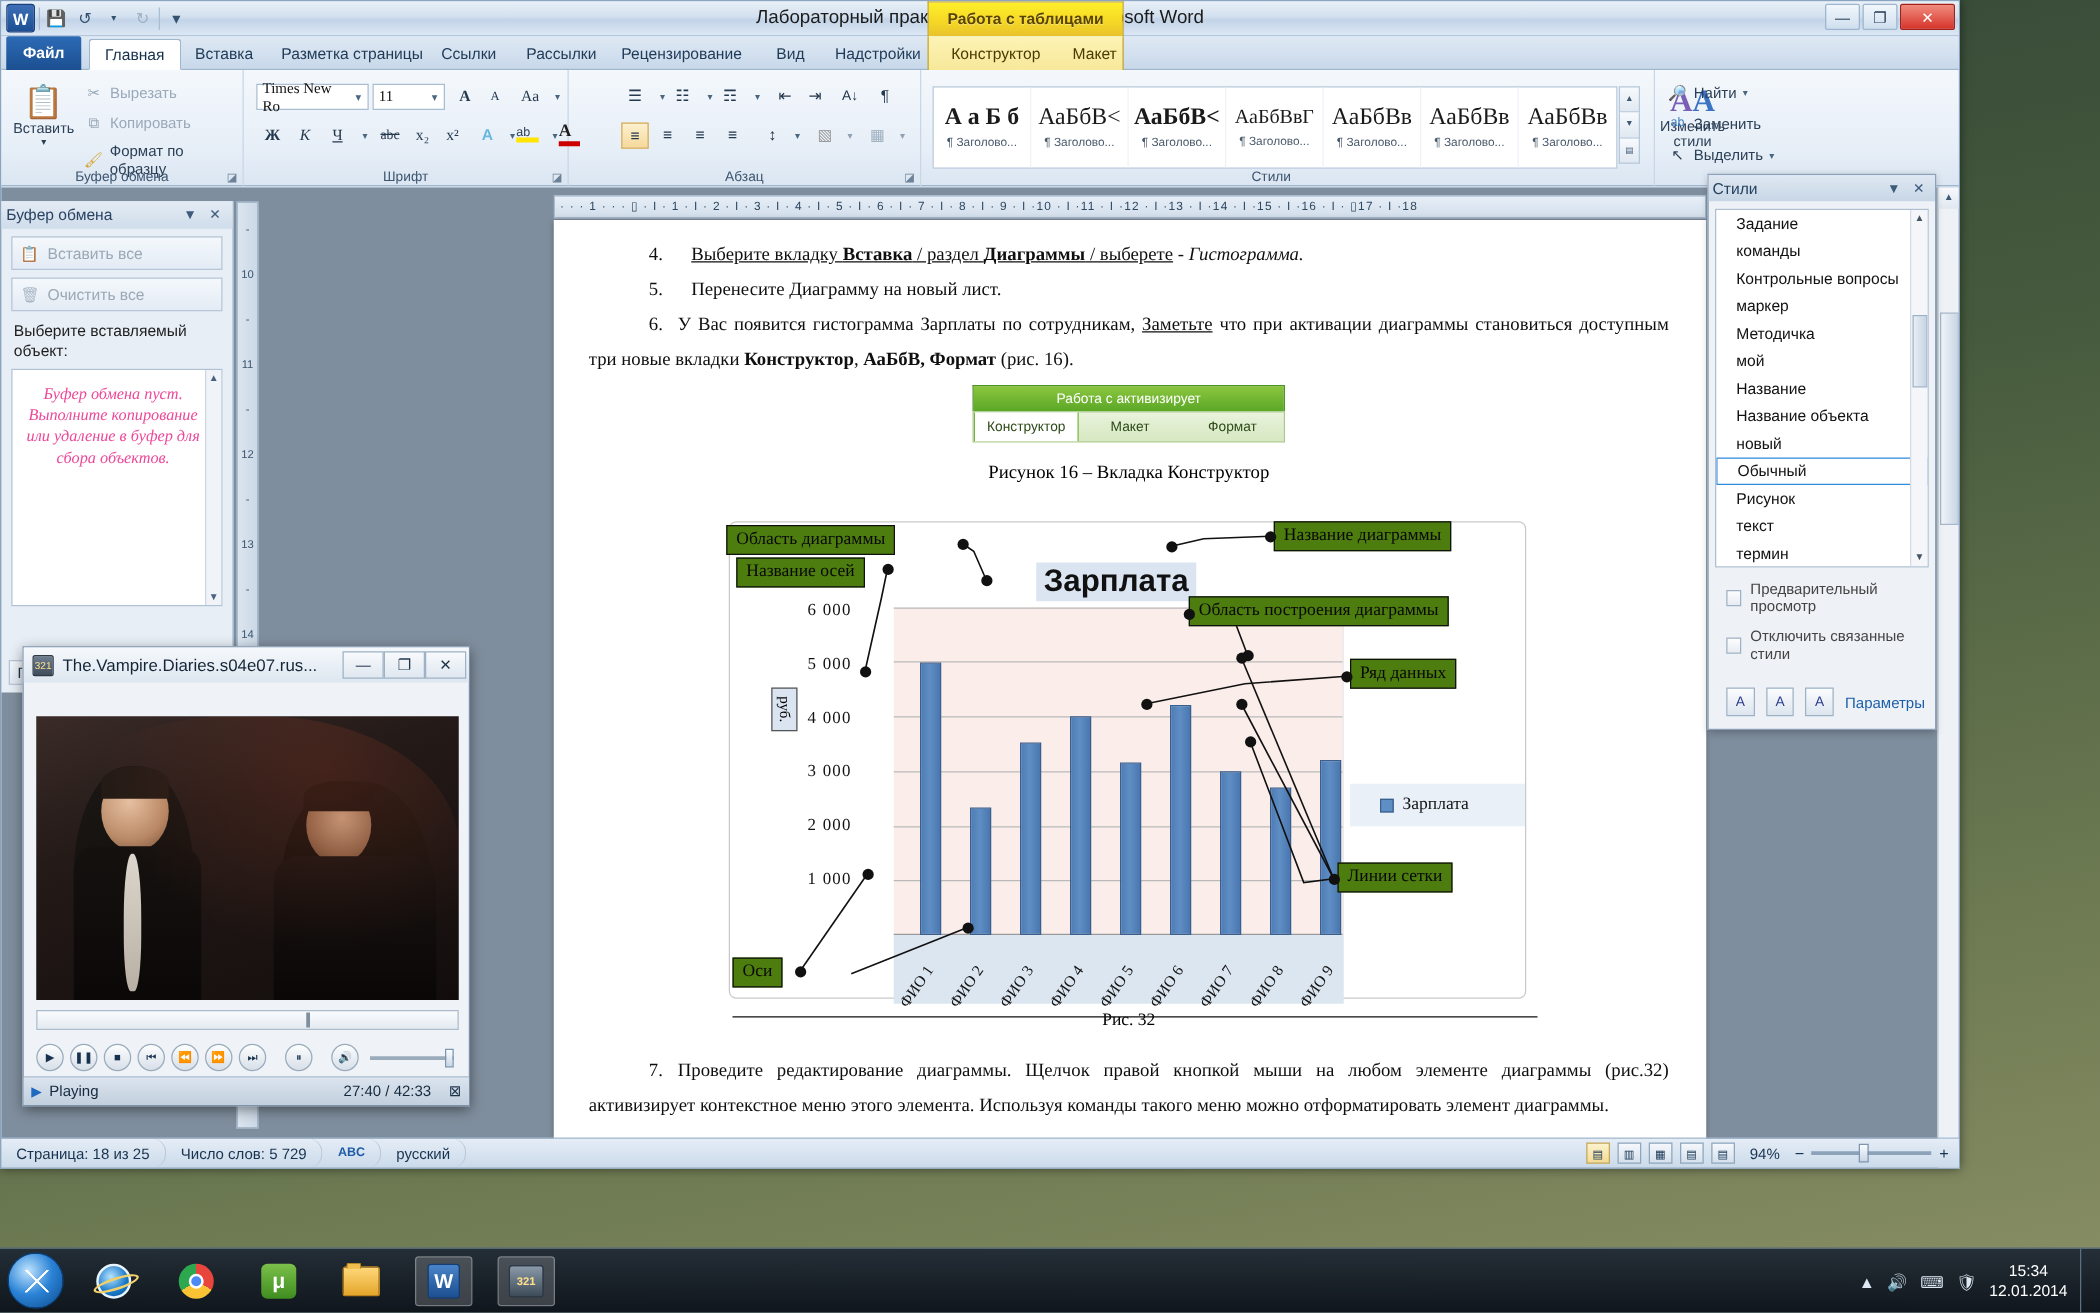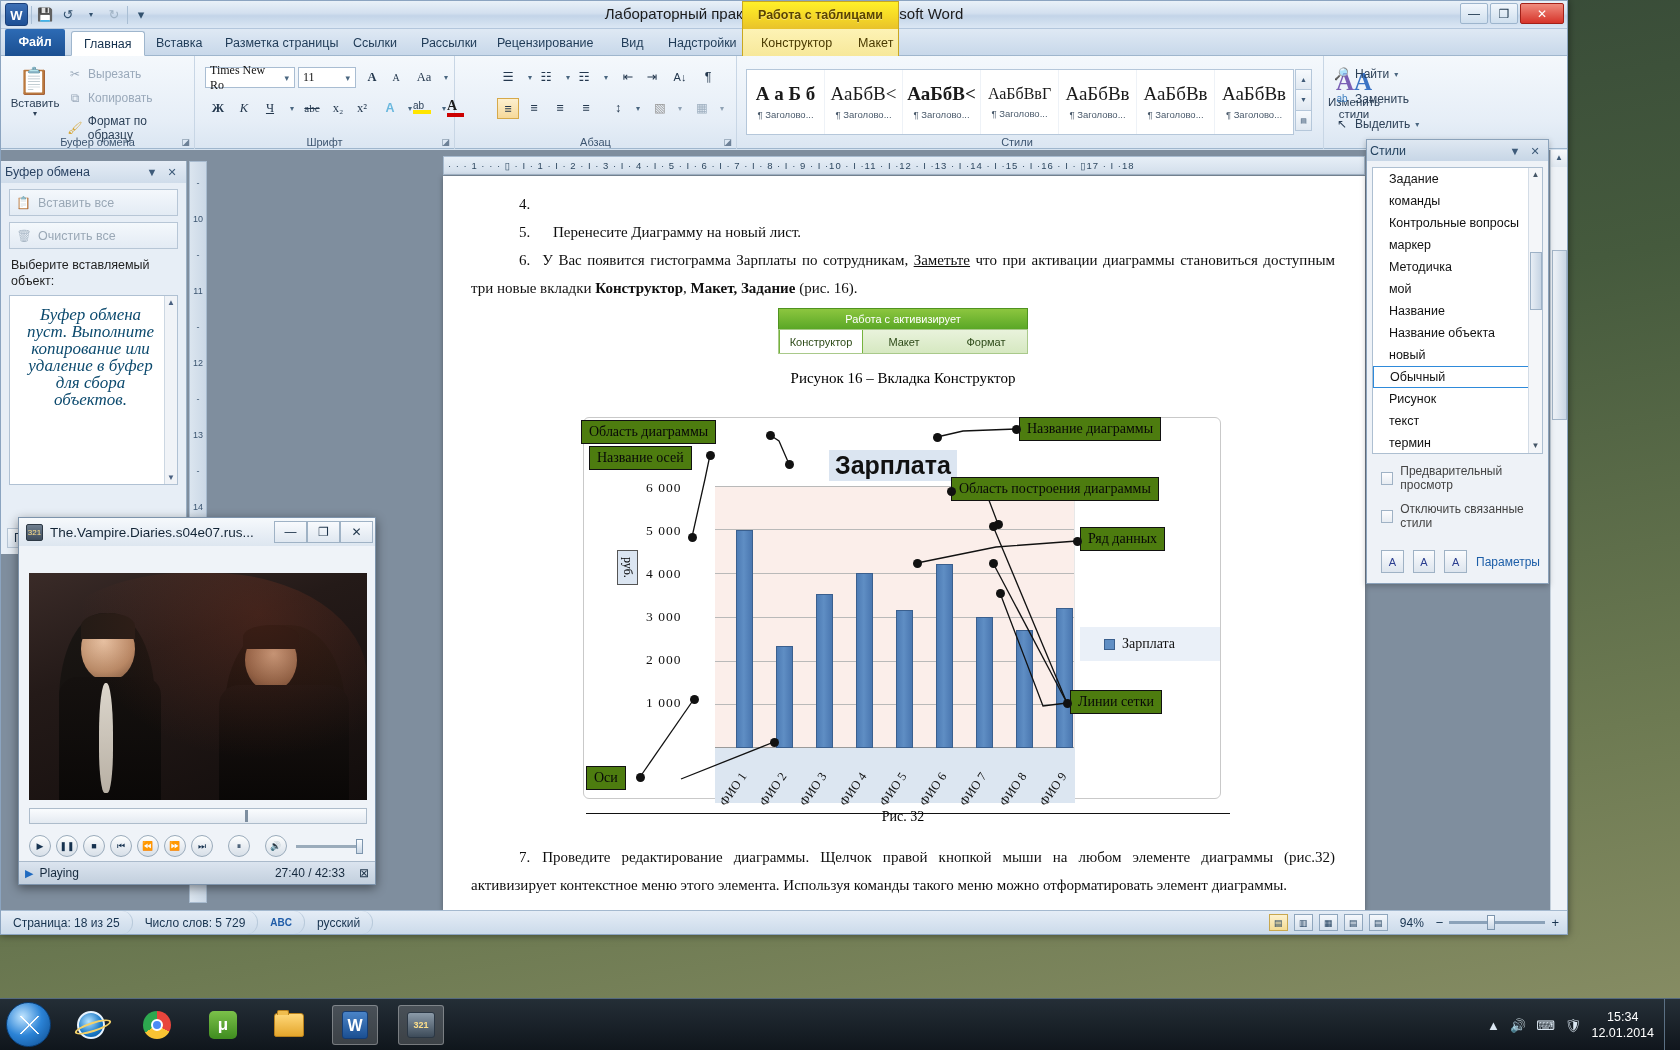--- a/index.html
+++ b/index.html
@@ -95,22 +95,22 @@
     position:absolute; left:0; top:11px; width:186px; height:393px;
     background:#e7eef6; border-right:1px solid #9aafc4;
   }
   .pane-title { height:22px; background:linear-gradient(180deg,#e4ecf5,#cfdcea);
                 display:flex; align-items:center; padding:0 4px; font-size:12.5px; color:#2a4363; }
   .pane-btn { width:20px;height:18px;text-align:center;line-height:18px;color:#3e5b7a;font-size:11px; }
   .cb-button { margin:6px 8px 0 8px; height:27px; border:1px solid #b7c6d6; background:linear-gradient(180deg,#f4f8fc,#e3ebf4);
                display:flex; align-items:center; gap:6px; padding-left:6px; font-size:12.5px; color:#9aa8b6; }
   .cb-note { margin:8px 10px 0; font-size:12.5px; color:#1e1e1e; line-height:16px; }
   .cb-listbox { margin:6px 8px 0; height:190px; border:1px solid #b0c1d3; background:#fff; position:relative; }
-  .cb-empty { padding:10px 14px 0 8px; font-family:"Liberation Serif",serif; font-style:italic; font-size:17px;
-              color:#0c4a6e; line-height:17px; text-align:center; }
+  .cb-empty { padding:10px 14px 0 8px; font-family:"Liberation Serif",serif; font-style:italic; font-size:13px;
+              color:#ec4899; line-height:17px; text-align:center; }
   .mini-scroll { position:absolute; right:0; top:0; width:13px; height:100%; background:#f0f3f7; border-left:1px solid #ccd7e2; }
   .mini-scroll .arw { height:13px; text-align:center; font-size:8px; color:#4a6181; line-height:13px;}
   
   .vruler { position:absolute; left:188px; top:11px; width:18px; height:742px;
             background:linear-gradient(90deg,#dbe5ef,#cbd8e6); border:1px solid #a8bbcf;
             font-size:9px; color:#3c5570; text-align:center; }
   .vruler span { display:block; }
   
   .hruler { position:absolute; left:442px; top:155px; width:922px; height:19px;
             background:linear-gradient(180deg,#e7eff7,#d2deeb); border:1px solid #a8bbcf;
@@ -484,29 +484,30 @@
     </div>
 
     <div class="hruler" style="top:6px;">·  ·  ·  1  ·  ·  ·  ▯   · I ·  1 · I · 2 · I · 3 · I · 4 · I · 5 · I · 6 · I · 7 · I · 8 · I · 9 · I ·10 · I ·11 · I ·12 · I ·13 · I ·14 · I ·15 · I ·16 · I · ▯17 · I ·18</div>
 
     <div id="page" style="top:26px">
       <div class="doc-wrap">
 
 
         <div class="doc-p num-item">
           <span class="n">4.</span>
+          <span><span class="uline">Выберите вкладку </span><span class="uline bold">Вставка</span><span class="uline"> / раздел </span><span class="uline bold">Диаграммы</span><span class="uline"> / выберете</span><span> - </span><span class="ital">Гистограмма.</span></span>
         </div>
 
         <div class="doc-p num-item">
           <span class="n">5.</span>
           <span>Перенесите Диаграмму на новый лист.</span>
         </div>
 
         <p class="doc-p" style="text-indent:0">
-          <span style="margin-left:48px;margin-right:12px;">6.</span><span>У Вас появится гистограмма Зарплаты по сотрудникам, </span><span class="uline">Заметьте</span><span> что при активации диаграммы становиться доступным три новые вкладки </span><span class="bold">Конструктор</span><span>, </span><span class="bold">Макет, Задание</span><span> (рис. 16).</span>
+          <span style="margin-left:48px;margin-right:12px;">6.</span><span>У Вас появится гистограмма Зарплаты по сотрудникам, </span><span class="uline">Заметьте</span><span> что при активации диаграммы становиться доступным три новые вкладки </span><span class="bold">Конструктор</span><span>, </span><span class="bold">АаБбВ, Формат</span><span> (рис. 16).</span>
         </p>
 
         <div class="fig16">
           <div class="head">Работа с активизирует</div>
           <div class="tabs">
             <div class="t sel">Конструктор</div>
             <div class="t">Макет</div>
             <div class="t">Формат</div>
           </div>
         </div>

